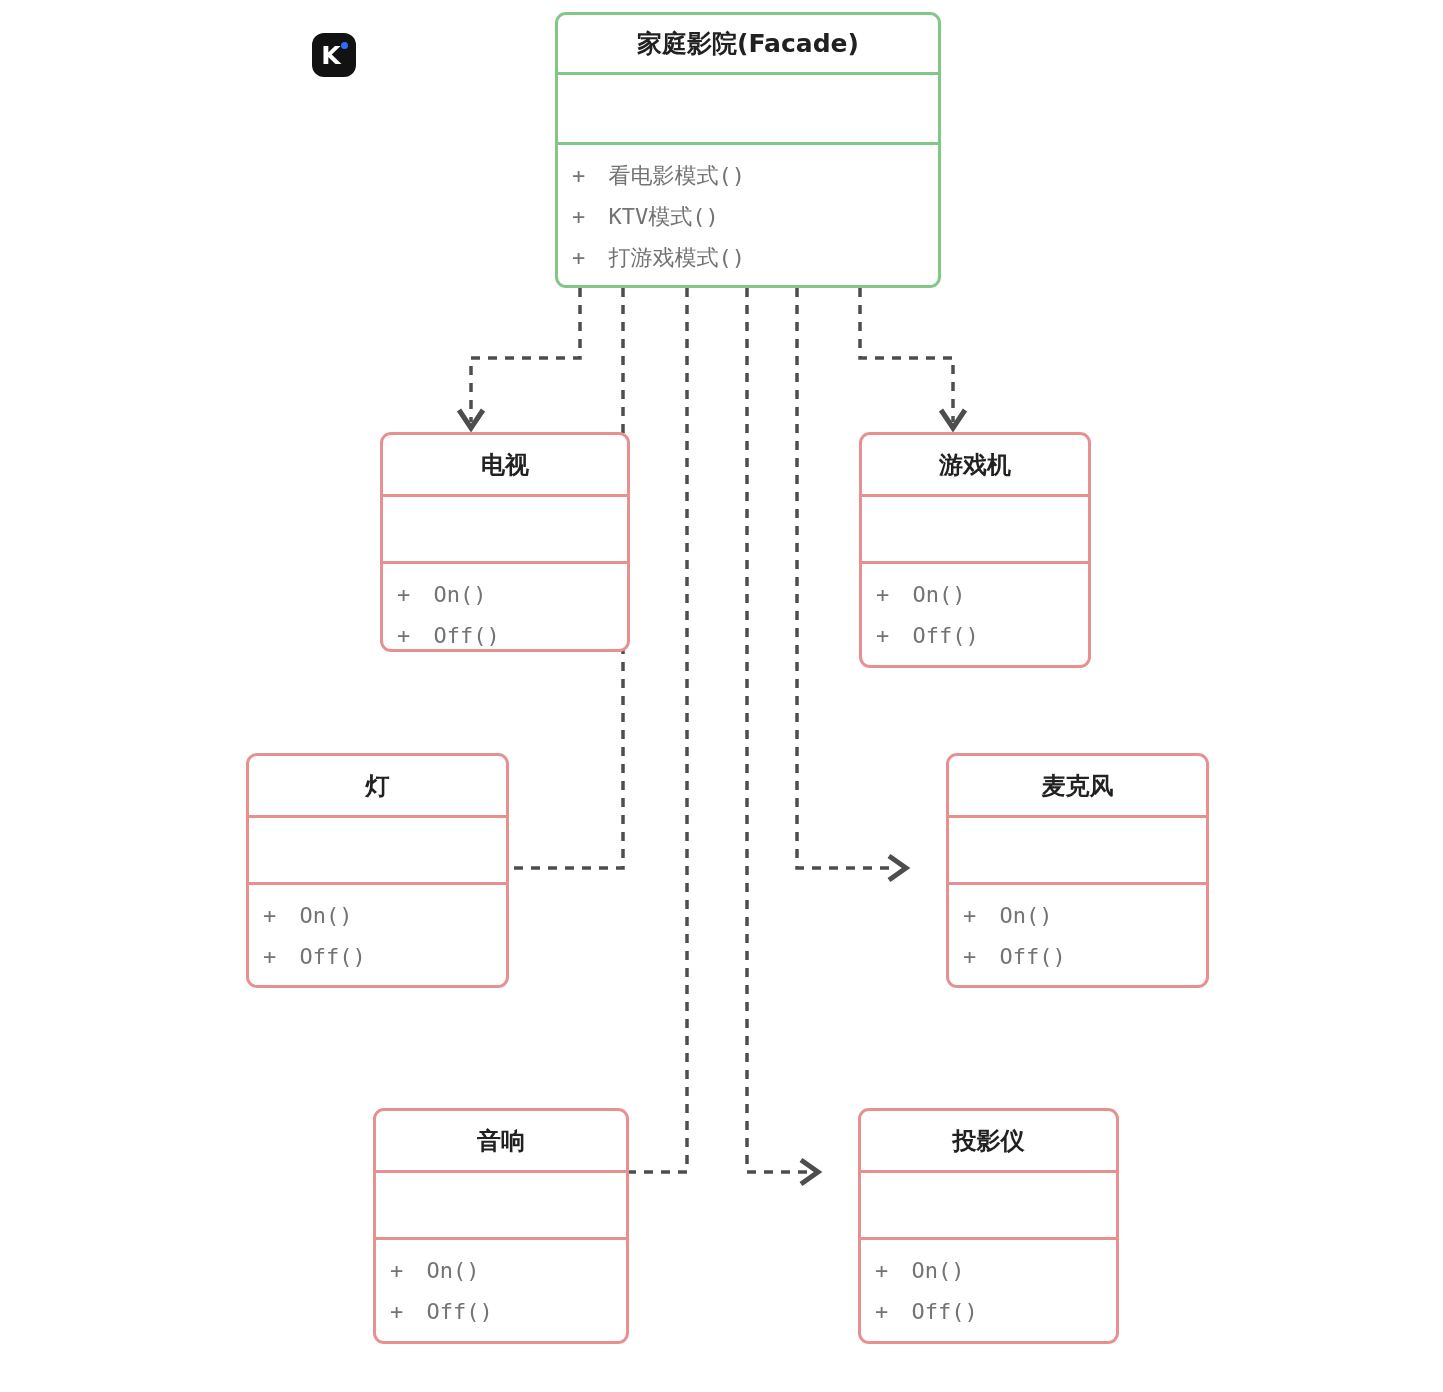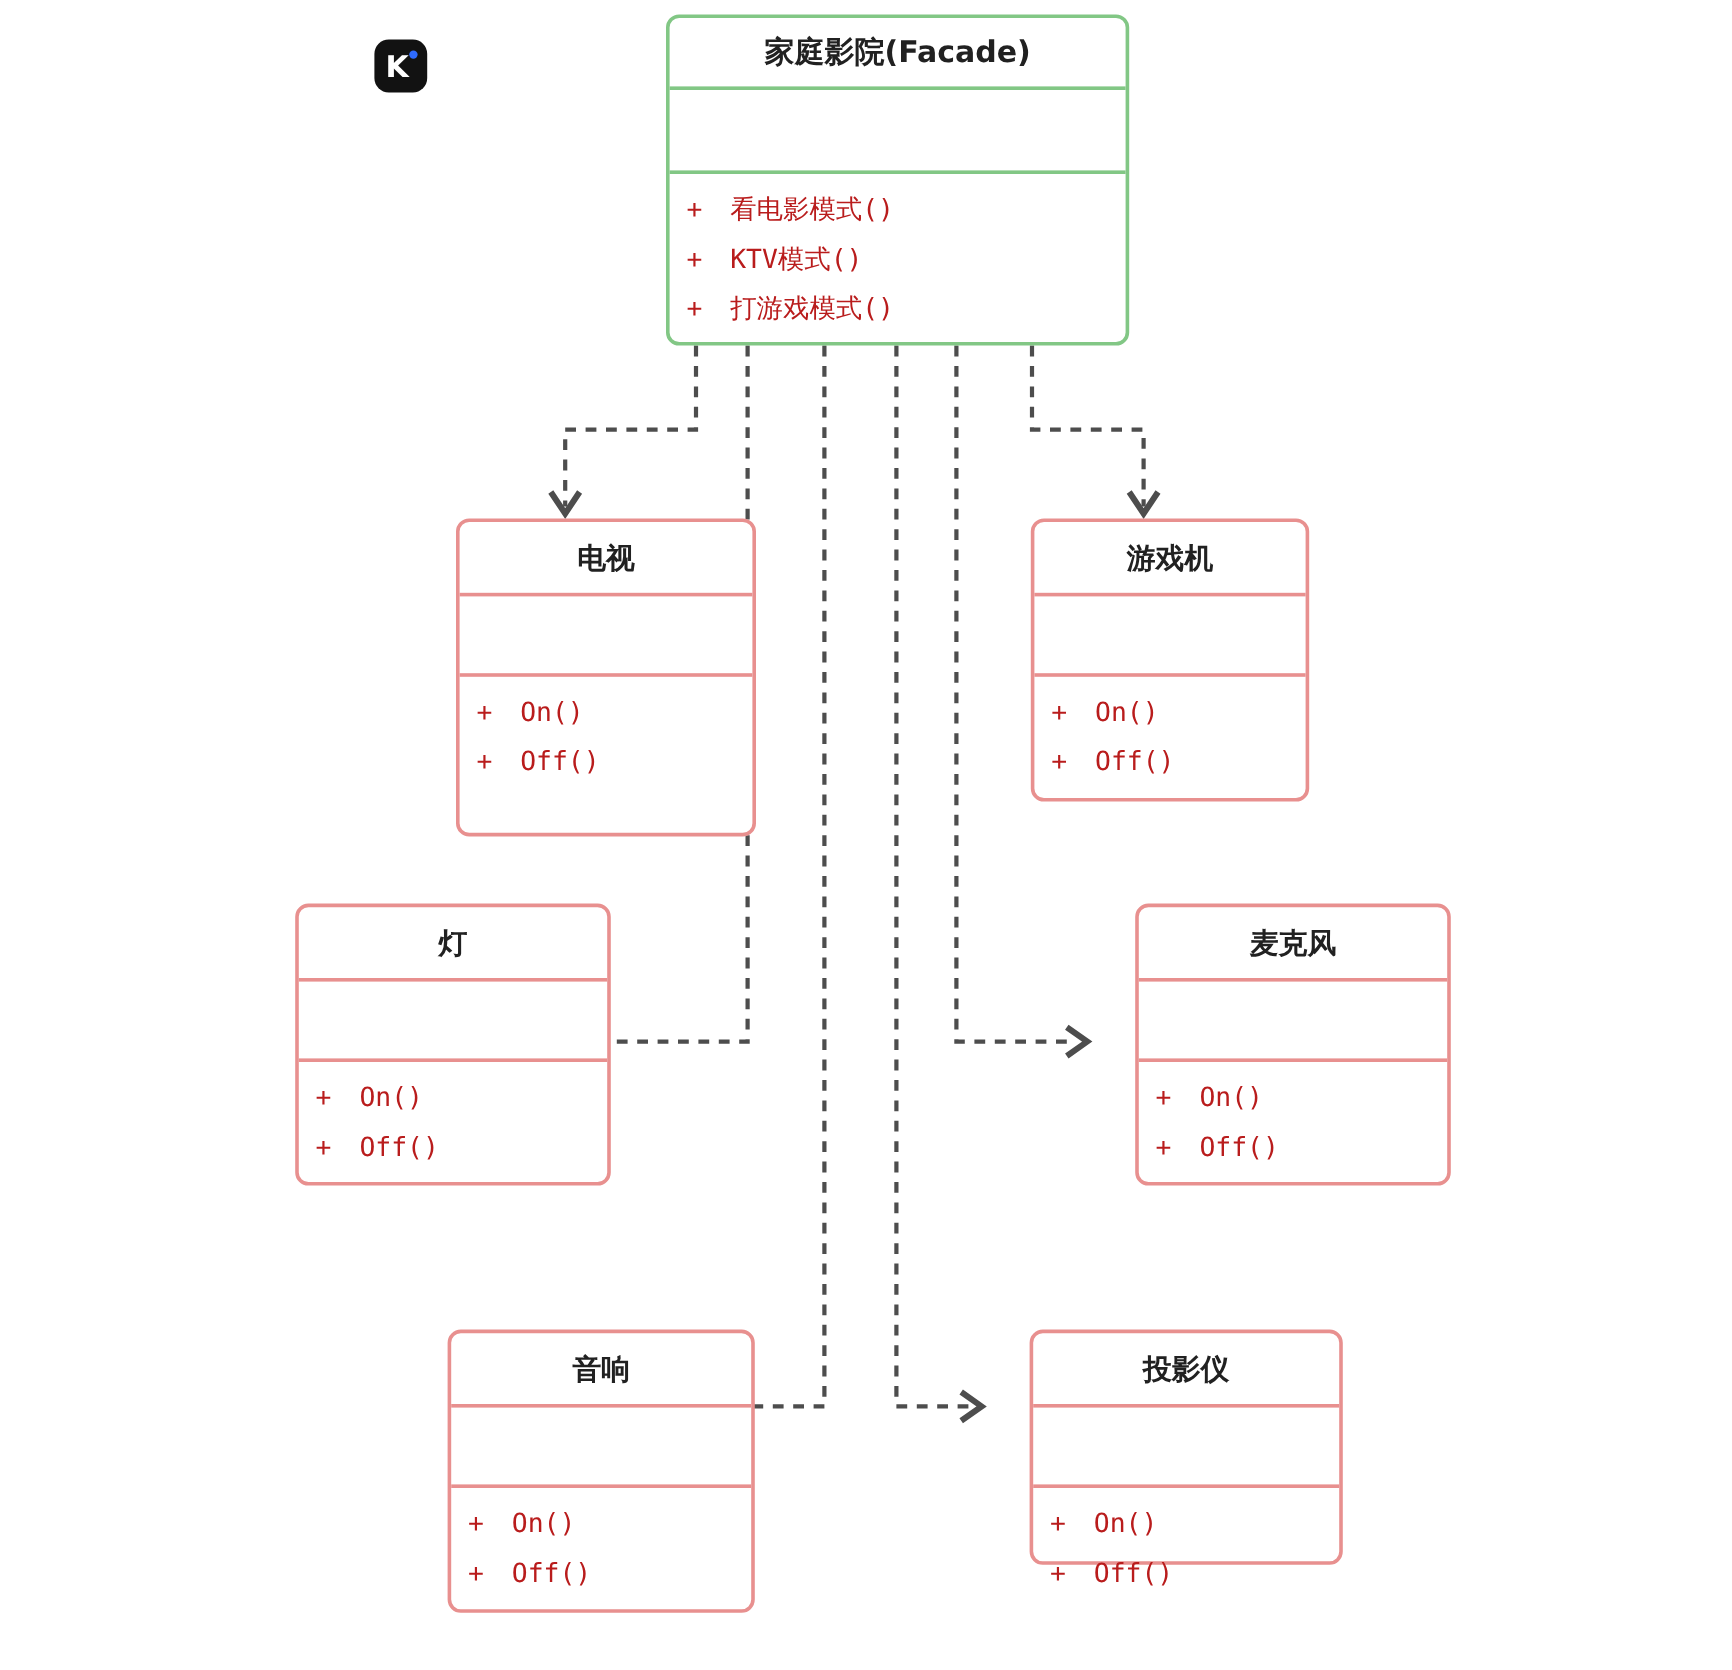--- a/index.html
+++ b/index.html
@@ -94,21 +94,21 @@
     flex: 1 1 auto;
     padding: 10px 0 0 14px;
     box-sizing: border-box;
   }
   .method-line {
     font-family: "DejaVu Sans Mono", "Liberation Mono", monospace;
     font-size: 22px;
     line-height: 41px;
     white-space: pre;
     word-spacing: 10px;
-    color: #b91c1c;
+    color: #737373;
   }
 </style>
 </head>
 <body>
 
 <div id="canvas">
 
   <svg id="connectors" viewBox="0 0 1443 1392" xmlns="http://www.w3.org/2000/svg">
     <g>
       <path class="dash" d="M580 288 V358 H471 V422"></path>
@@ -144,21 +144,21 @@
   <div class="uml-box green" style="left:520px; top:12px; width:386px; height:276px;">
     <div class="uml-title">家庭影院(Facade)</div>
     <div class="uml-attrs"></div>
     <div class="uml-methods">
       <div class="method-line">+ 看电影模式()</div>
       <div class="method-line">+ KTV模式()</div>
       <div class="method-line">+ 打游戏模式()</div>
     </div>
   </div>
 
-  <div class="uml-box pink" style="left:345px; top:432px; width:250px; height:265px;">
+  <div class="uml-box pink" style="left:345px; top:432px; width:250px; height:220px;">
     <div class="uml-title">电视</div>
     <div class="uml-attrs"></div>
     <div class="uml-methods">
       <div class="method-line">+ On()</div>
       <div class="method-line">+ Off()</div>
     </div>
   </div>
 
   <div class="uml-box pink" style="left:824px; top:432px; width:232px; height:236px;">
     <div class="uml-title">游戏机</div>
@@ -189,21 +189,21 @@
 
   <div class="uml-box pink" style="left:338px; top:1108px; width:256px; height:236px;">
     <div class="uml-title">音响</div>
     <div class="uml-attrs"></div>
     <div class="uml-methods">
       <div class="method-line">+ On()</div>
       <div class="method-line">+ Off()</div>
     </div>
   </div>
 
-  <div class="uml-box pink" style="left:823px; top:1108px; width:261px; height:196px;">
+  <div class="uml-box pink" style="left:823px; top:1108px; width:261px; height:236px;">
     <div class="uml-title">投影仪</div>
     <div class="uml-attrs"></div>
     <div class="uml-methods">
       <div class="method-line">+ On()</div>
       <div class="method-line">+ Off()</div>
     </div>
   </div>
 
 </div>
 

